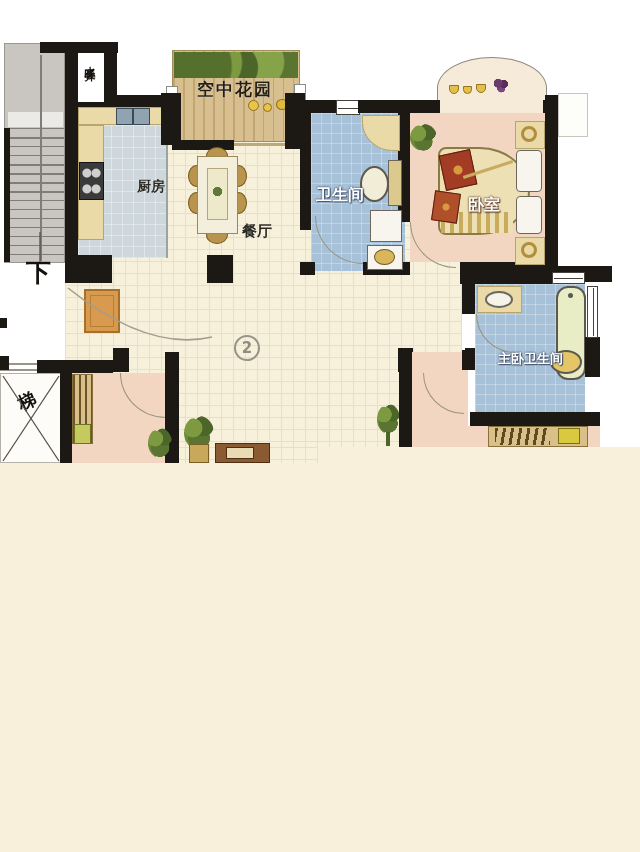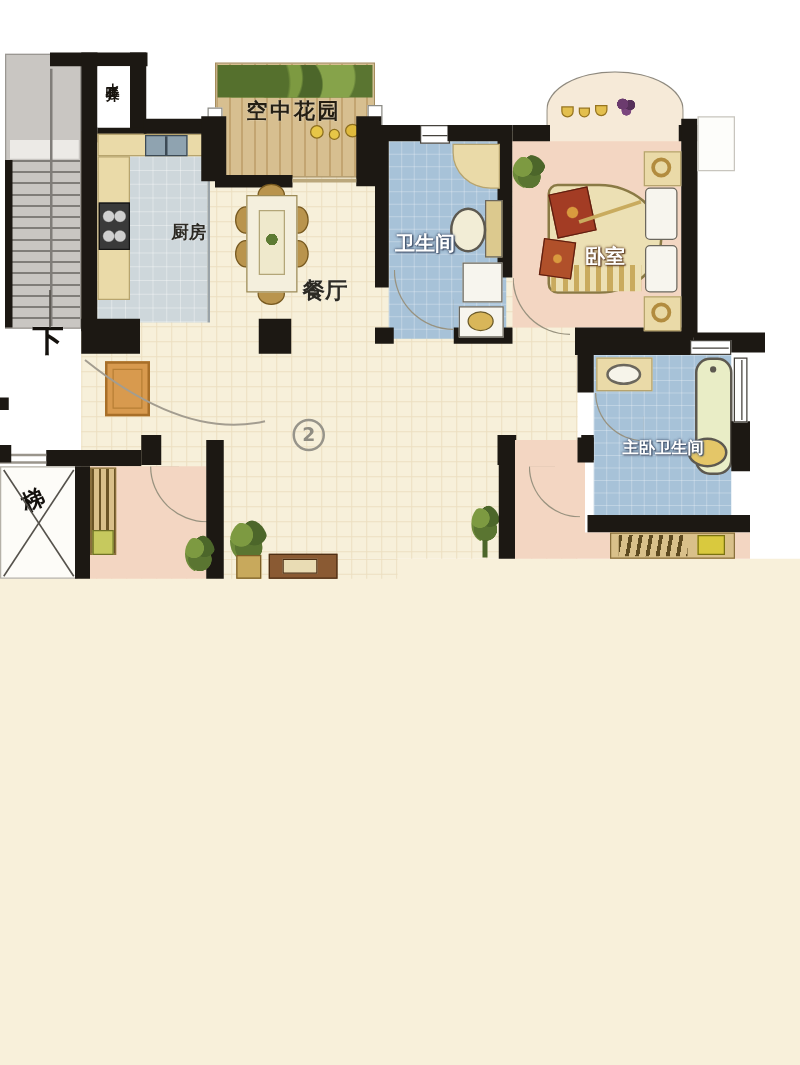--- a/index.html
+++ b/index.html
@@ -100,21 +100,21 @@
   <div class="abs" style="left:206px;top:147px;width:22px;height:18px;border-radius:50%;background:#b9944d;border:1px solid #77591f;"></div>
   <div class="abs" style="left:206px;top:226px;width:22px;height:18px;border-radius:50%;background:#b9944d;border:1px solid #77591f;"></div>
   <div class="abs" style="left:188px;top:165px;width:17px;height:22px;border-radius:50%;background:#b9944d;border:1px solid #77591f;"></div>
   <div class="abs" style="left:188px;top:192px;width:17px;height:22px;border-radius:50%;background:#b9944d;border:1px solid #77591f;"></div>
   <div class="abs" style="left:230px;top:165px;width:17px;height:22px;border-radius:50%;background:#b9944d;border:1px solid #77591f;"></div>
   <div class="abs" style="left:230px;top:192px;width:17px;height:22px;border-radius:50%;background:#b9944d;border:1px solid #77591f;"></div>
   <div class="abs" style="left:197px;top:156px;width:41px;height:78px;background:#f4efdd;border:1.5px solid #9c8a56;"></div>
   <div class="abs" style="left:207px;top:168px;width:21px;height:52px;background:#efe9cc;border:1px solid #b3a678;"></div>
   <div class="abs" style="left:212px;top:186px;width:11px;height:14px;background:
        radial-gradient(circle at 50% 40%,#5d7b33 0 45%,transparent 47%),#efe9cc;"></div>
-  <div class="lbl lbl-dark" style="left:242px;top:224px;font-size:18px;">餐厅</div>
+  <div class="lbl lbl-dark" style="left:242px;top:224px;font-size:15px;">餐厅</div>
 
   <div class="abs grid-blue" style="left:311px;top:113px;width:94px;height:158px;"></div>
   <div class="wall" style="left:300px;top:108px;width:11px;height:122px;"></div>
   <div class="wall" style="left:300px;top:100px;width:36px;height:13px;"></div>
   <div class="window" style="left:336px;top:100px;width:22px;height:13px;"></div>
   <div class="wall" style="left:358px;top:100px;width:52px;height:13px;"></div>
   <div class="wall" style="left:398px;top:112px;width:12px;height:110px;"></div>
   <div class="wall" style="left:300px;top:262px;width:15px;height:13px;"></div>
   <div class="wall" style="left:363px;top:262px;width:47px;height:13px;"></div>
   <div class="door bl" style="left:315px;top:216px;width:47px;height:47px;"></div>

